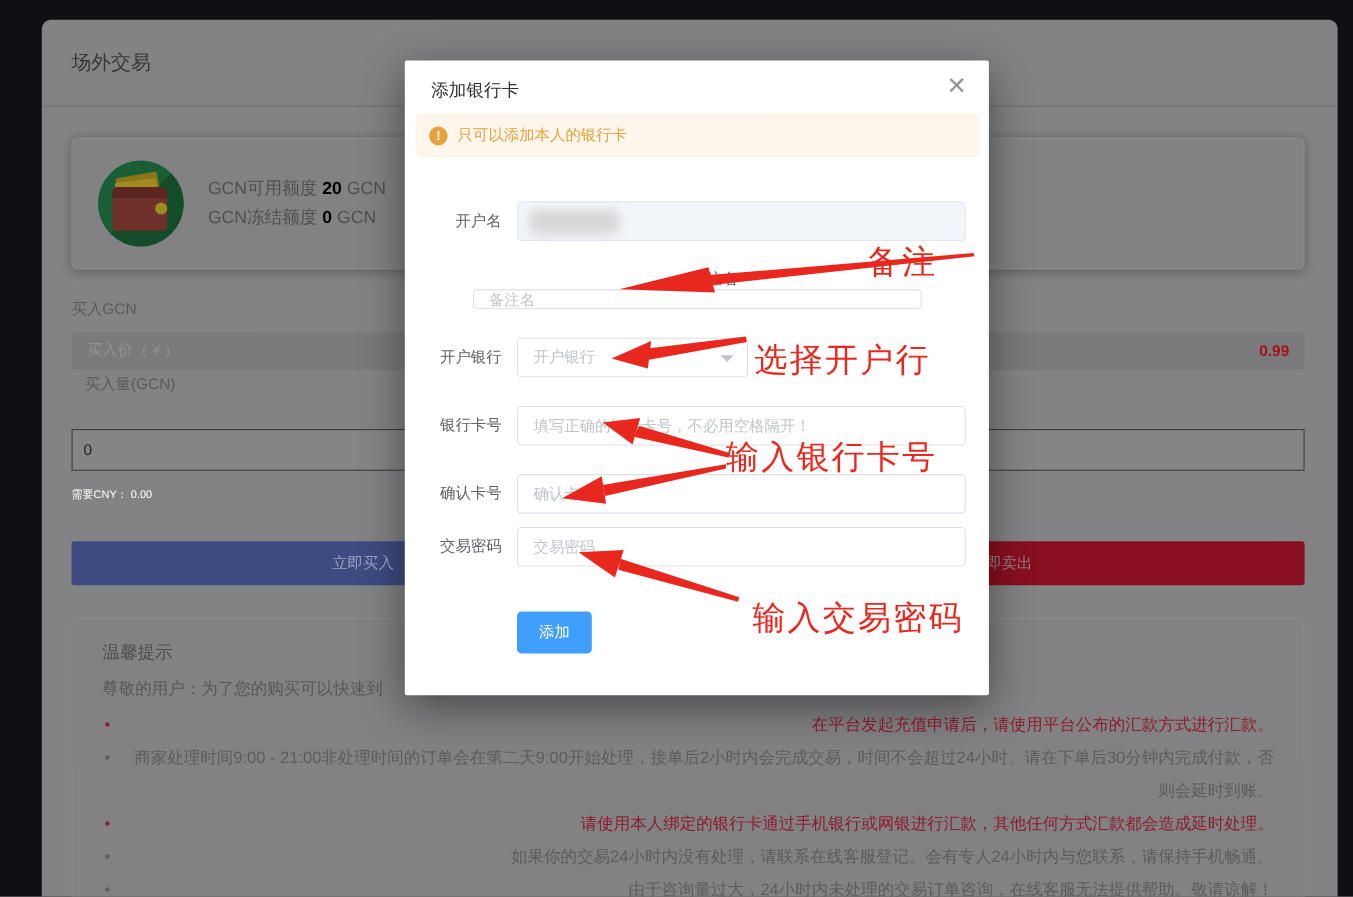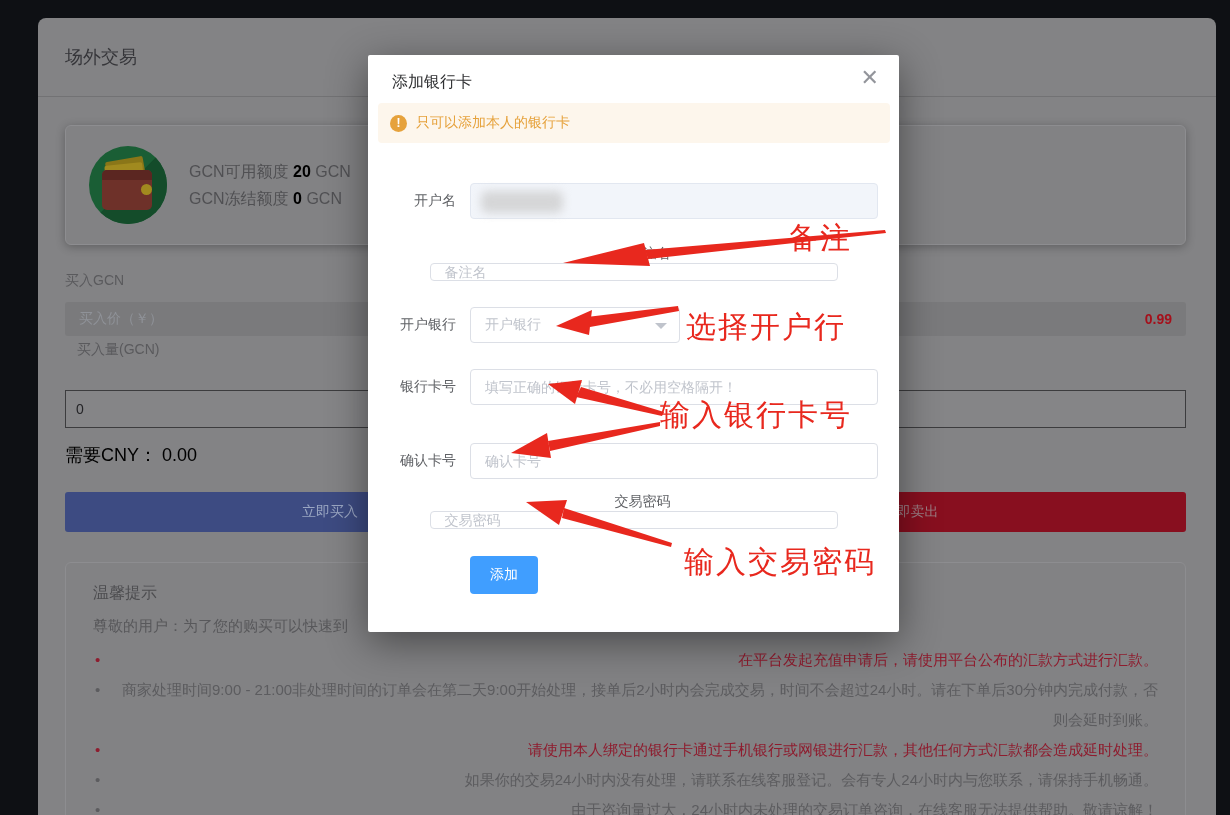--- a/index.html
+++ b/index.html
@@ -57,21 +57,21 @@
     position:absolute; height:34px; background:#7a7a7c; border-radius:3px;
     display:flex; align-items:center; padding:0 14px;
     font-size:14px; color:#8f9298;
   }
   .price-val { margin-left:auto; color:#a5101b; font-weight:bold; }
   .qty-input {
     position:absolute; height:38px; background:#858587;
     border:1px solid #3c3c3e; font-size:14px; color:#242427; padding:0 10px;
     font-family:"Liberation Sans","DejaVu Sans",sans-serif;
   }
-  .need-cny { position:absolute; font-size:18px; color:#000000;text-align:center; }
+  .need-cny { position:absolute; font-size:10px; color:#ffffff;text-align:center; }
   .big-btn {
     position:absolute; height:40px; border:none; border-radius:3px;
     font-size:14px; display:flex; align-items:center; justify-content:center;
     cursor:pointer; font-family:inherit;
   }
   .buy-btn  { background:#3d4b82; color:#9aa6c2; }
   .sell-btn { background:#880f1f; color:#9b7f85; }
   .tips-card {
     position:absolute; left:27px; top:544px; right:30px; height:300px;
     background:#828284; border:1px solid #8d8d90; border-radius:6px;
@@ -234,26 +234,26 @@
       <span>开户银行</span>
       <span class="caret"></span>
     </div>
   </div>
 
   <div class="m-row" style="top:314px;">
     <div class="m-label">银行卡号</div>
     <input class="m-input" placeholder="填写正确的银行卡号，不必用空格隔开！" style="">
   </div>
 
-  <div class="m-row" style="top:388px;">
+  <div class="m-row" style="top:376px;">
     <div class="m-label">确认卡号</div>
     <input class="m-input" placeholder="确认卡号" style="">
   </div>
 
-  <div class="m-row" style="top:438px;flex-direction:column;">
+  <div class="m-row" style="top:424px;">
     <div class="m-label">交易密码</div>
     <input class="m-input" placeholder="交易密码" style="">
   </div>
 
   <button class="m-submit">添加</button>
 </div>
 
 <svg class="anno-svg" width="1230" height="815">
 
   <polygon points="885,230 886,233 648,259 645,250"></polygon>

